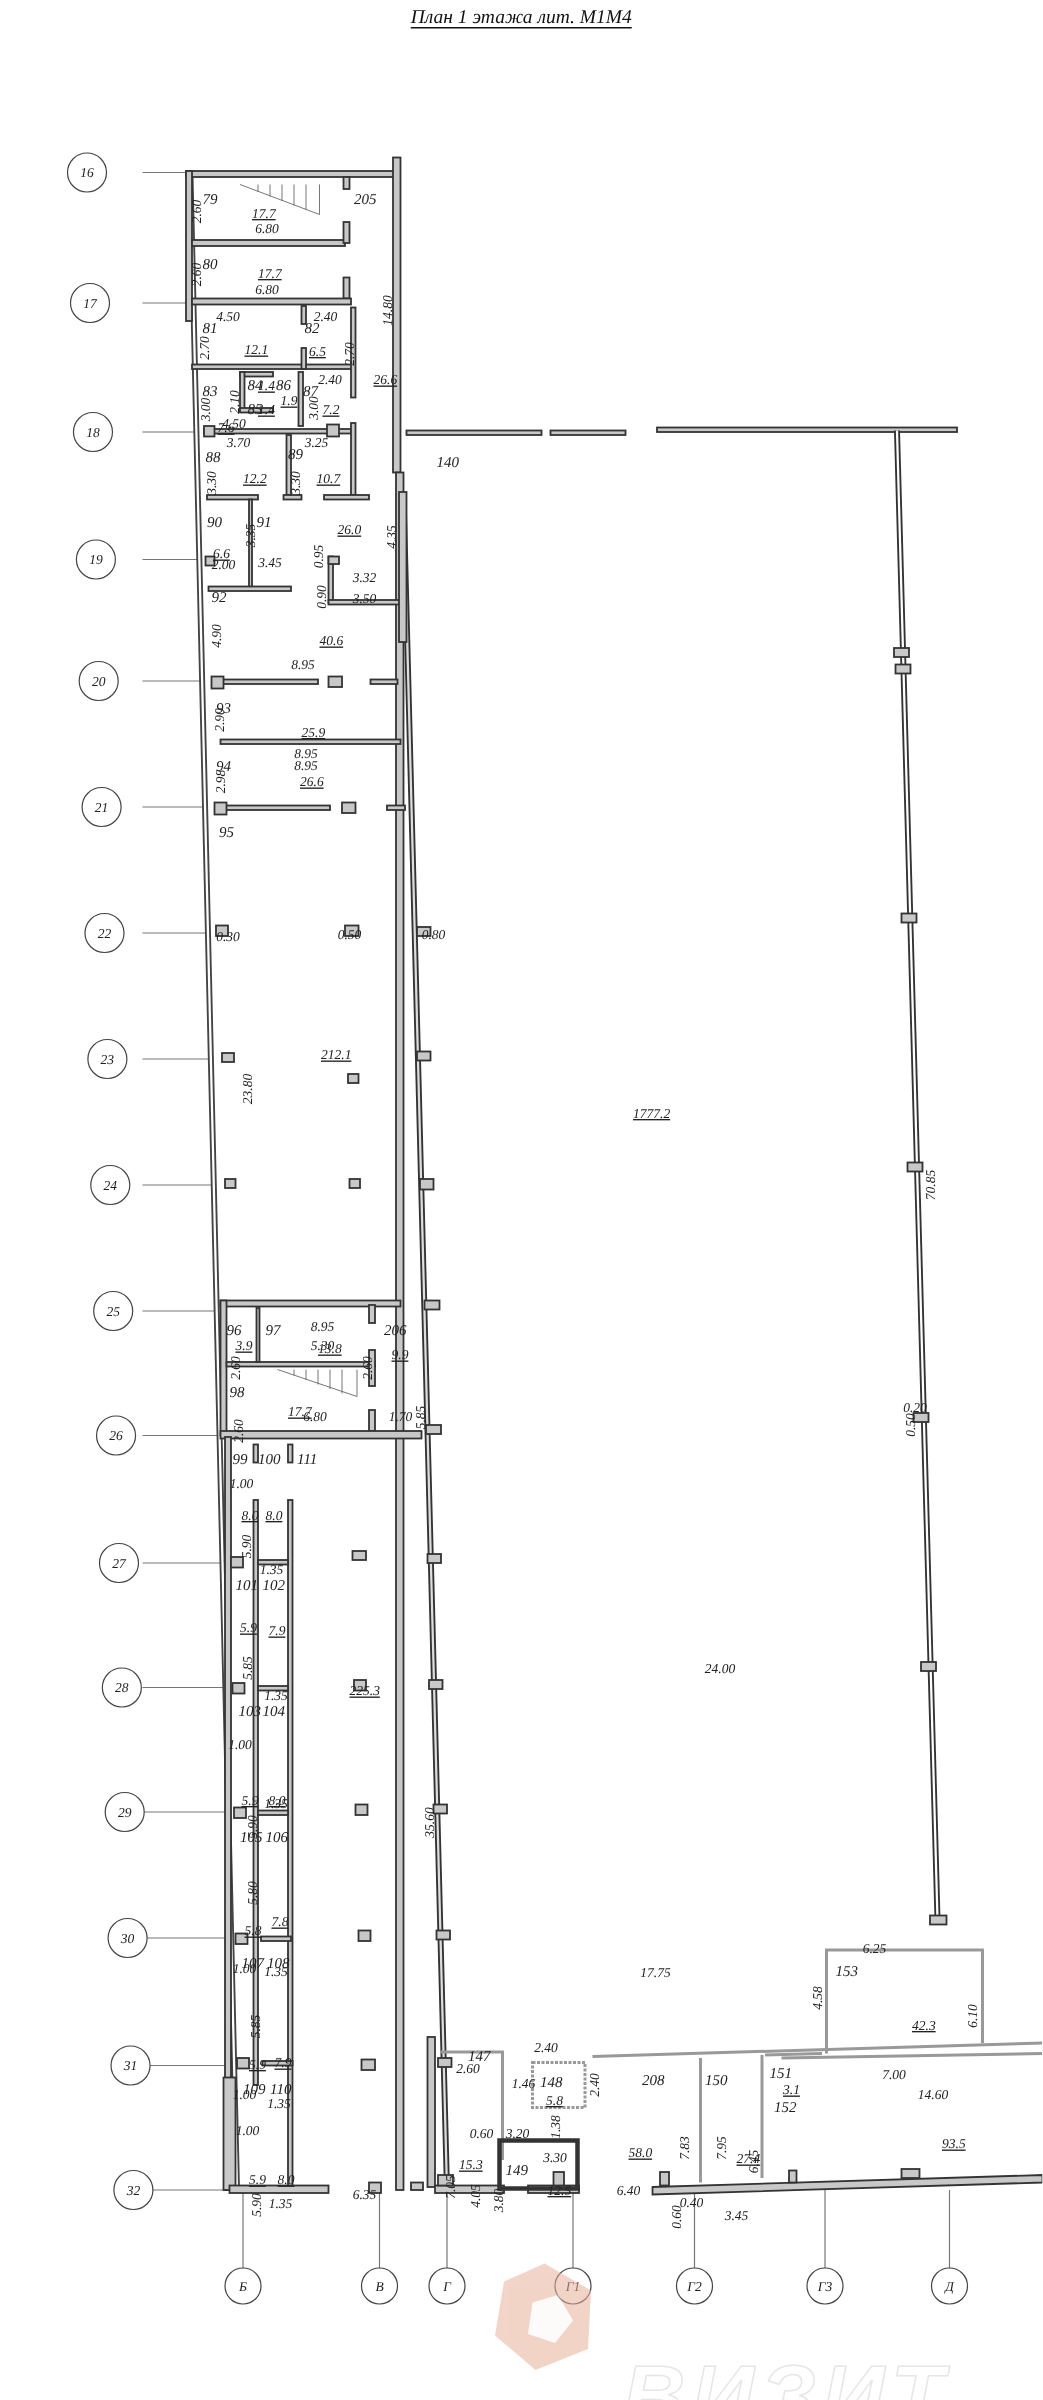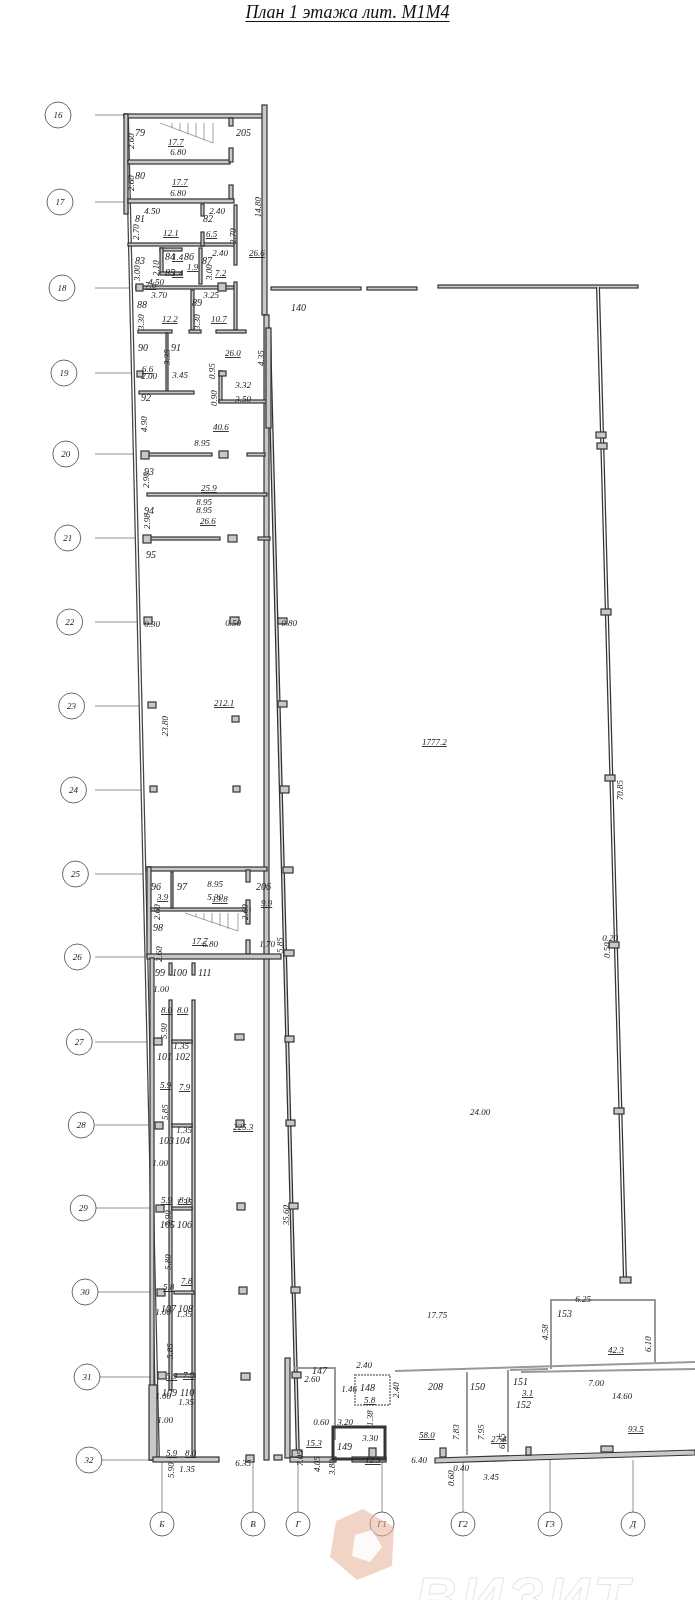--- a/index.html
+++ b/index.html
@@ -1,18 +1,18 @@
 <!DOCTYPE html>
 <html><head>
 <meta charset="utf-8">
 <style>
   html,body{margin:0;padding:0;background:#fff;}
   body{width:695px;height:1600px;position:relative;overflow:hidden;font-family:"Liberation Serif","DejaVu Serif",serif;}
   .title{position:absolute;left:0;top:2px;width:695px;text-align:center;}
-  .title span{font-style:italic;font-size:18px;color:#111;text-decoration:underline;text-underline-offset:3px;}
+  .title span{font-style:italic;font-size:13px;color:#111;text-decoration:underline;text-underline-offset:3px;}
   svg{position:absolute;left:0;top:0;}
   svg text{font-family:"Liberation Serif","DejaVu Serif",serif;font-style:italic;fill:#222;}
   .lbl{font-size:9px;}
   .area{font-size:9px;text-decoration:underline;}
   .num{font-size:10px;}
   .axis{font-size:9px;}
   .wm{position:absolute;left:415px;top:1564px;font-family:"Liberation Sans",sans-serif;font-style:italic;font-weight:bold;font-size:58px;color:transparent;-webkit-text-stroke:1px #e6e6e6;letter-spacing:4px;text-decoration:underline;}
 </style>
 </head>
 <body>

